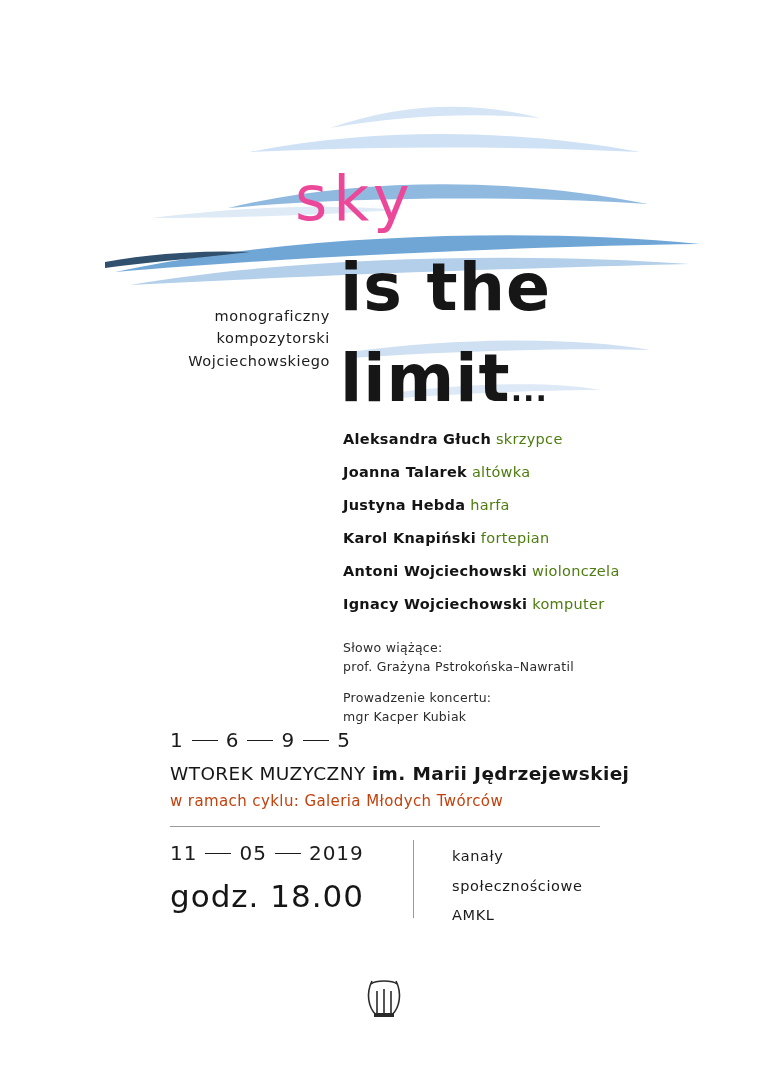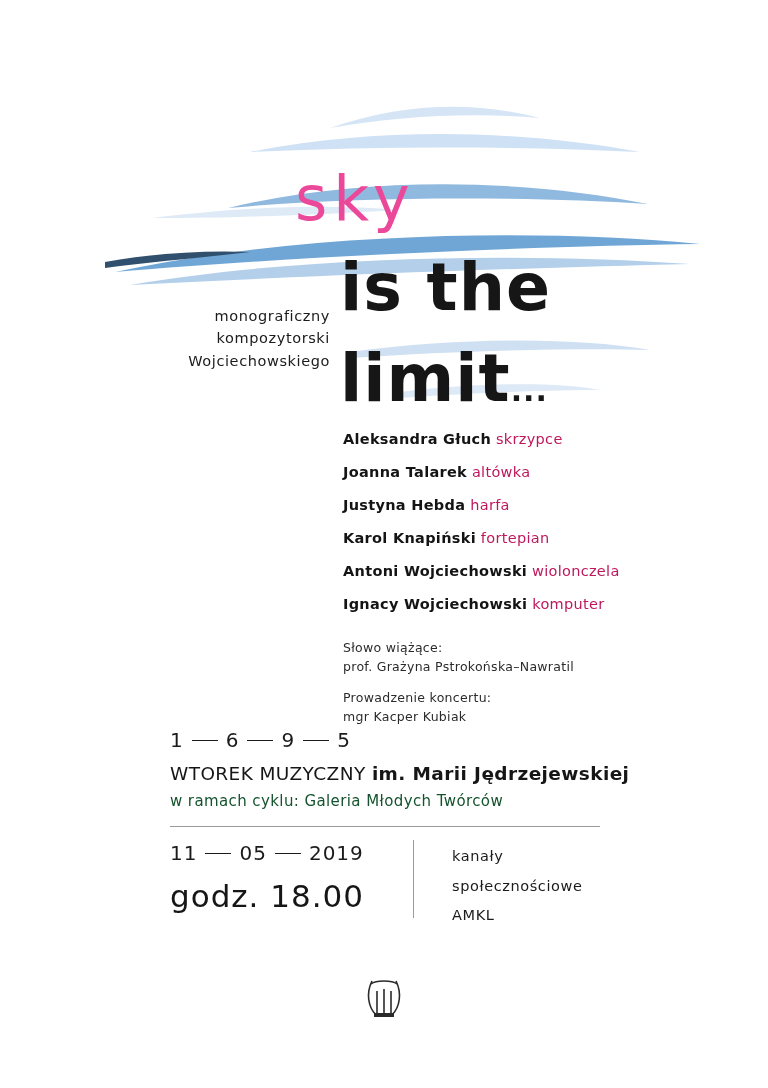--- a/index.html
+++ b/index.html
@@ -101,21 +101,21 @@
     margin-bottom: 18.5px;
     letter-spacing: 0.3px;
     white-space: nowrap;
   }
   .performer .nm {
     font-weight: 700;
     color: #141414;
   }
   .performer .inst {
     font-weight: 400;
-    color: #be185d;
+    color: #4d7c0f;
     text-align: center;
   }
 
   
   .credits {
     position: absolute;
     left: 343px;
     top: 638px;
     font-size: 12.5px;
     line-height: 1.55;
@@ -153,21 +153,21 @@
     letter-spacing: 0.4px;
     color: #161616;
     white-space: nowrap;
   }
   .event-title .bold { font-weight: 400; }
   .event-title .thin { font-weight: 700; }
   .event-sub {
     margin-top: 8px;
     font-size: 15px;
     letter-spacing: 0.4px;
-    color: #14532d;
+    color: #c2410c;
     white-space: nowrap;
   }
 
   .hr {
     position: absolute;
     left: 170px;
     top: 826px;
     width: 430px;
     height: 1px;
     background: #9b9b9b;

